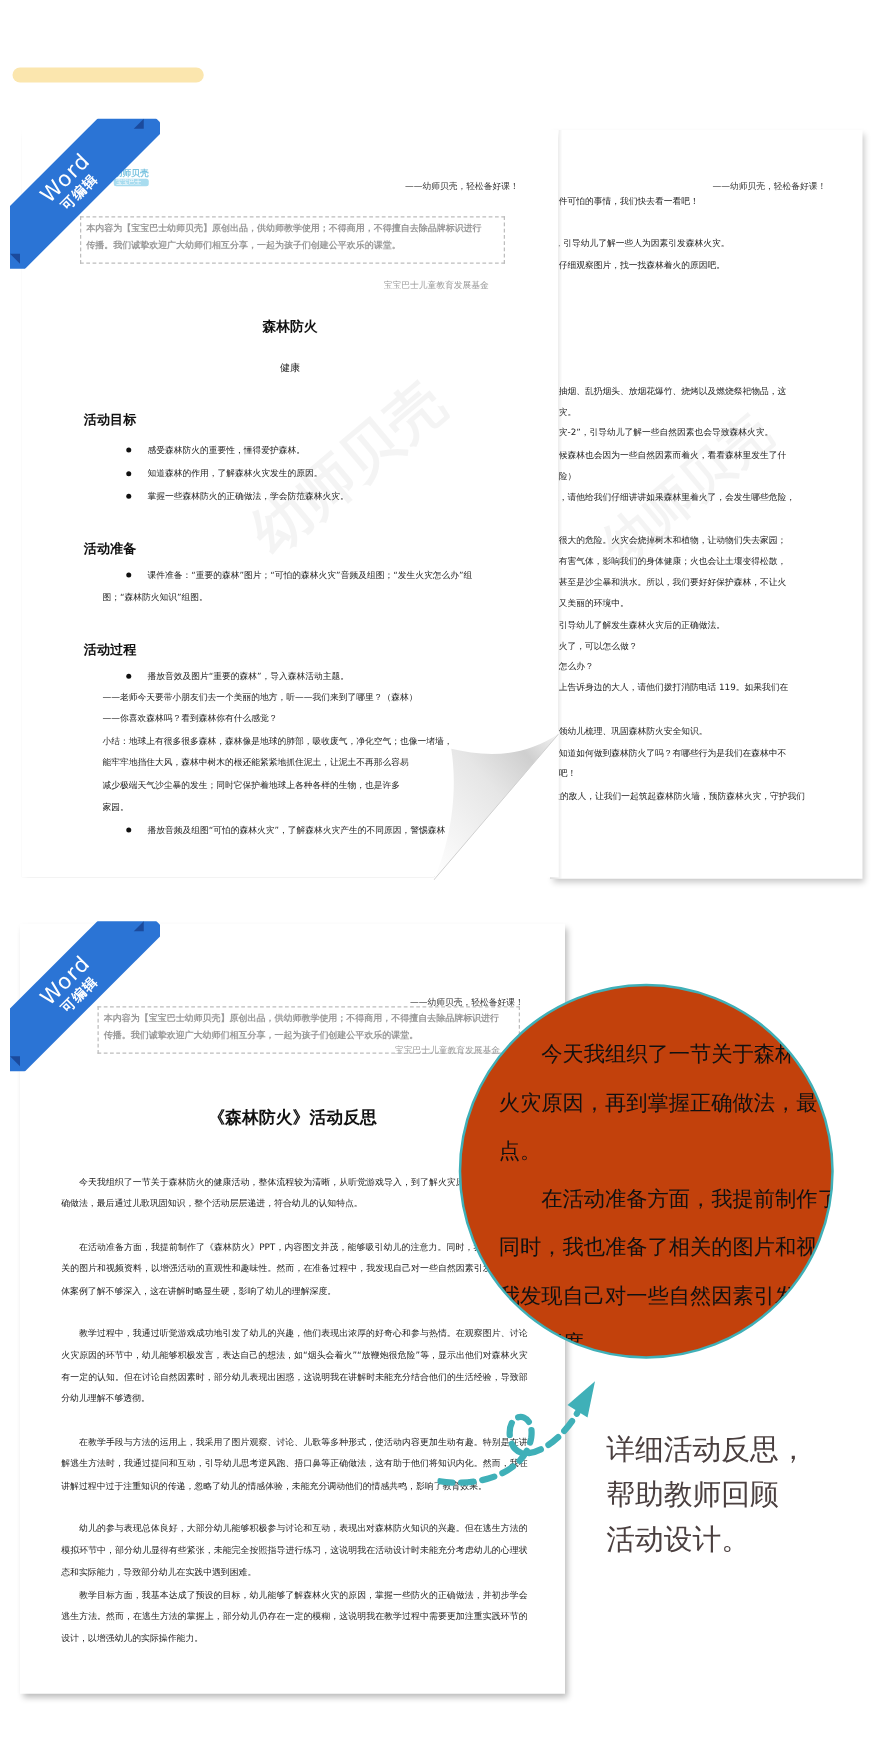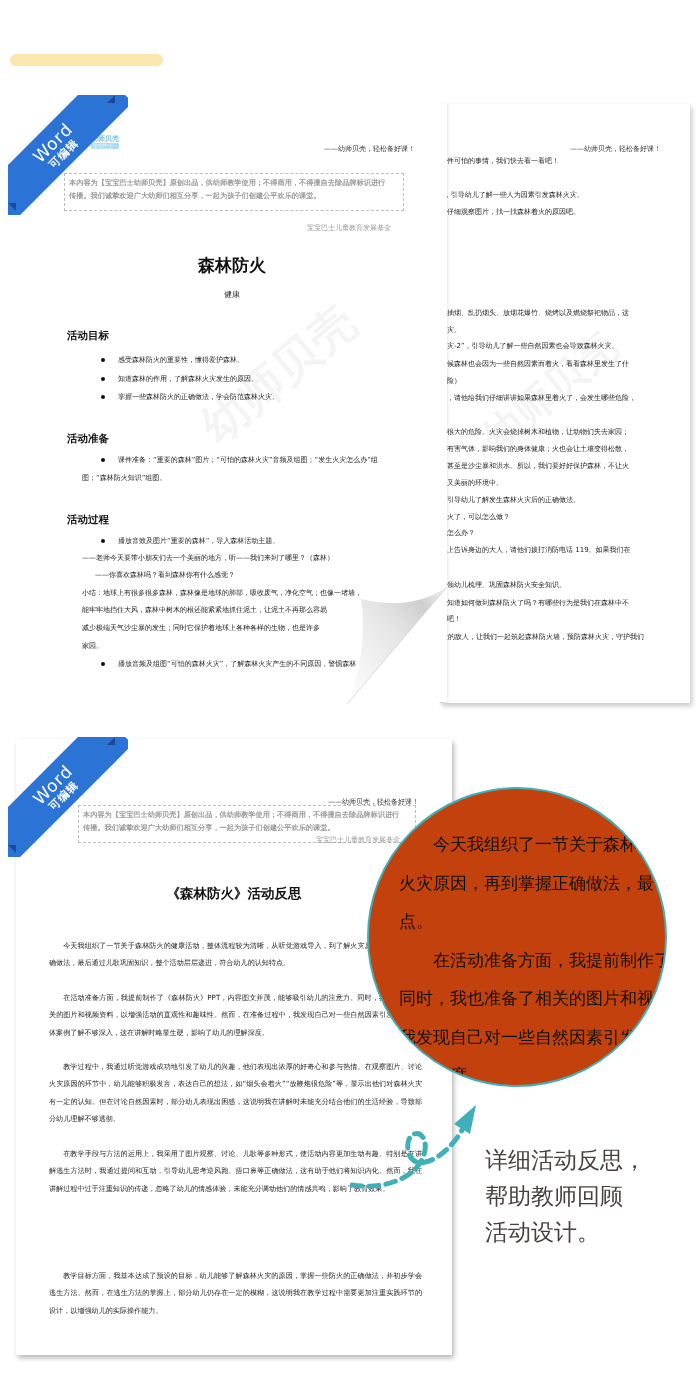--- a/index.html
+++ b/index.html
@@ -20,21 +20,21 @@
   .page-reflect { left: 16px; top: 739px; width: 436px; height: 616px; }
 
   .hdr-tag { position: absolute; font-size: 7px; color: #333; white-space: nowrap; }
   .disclaimer { position: absolute; border: 1px dashed #bdbdbd; font-size: 7.2px; color: #9a9a9a; line-height: 13px; padding: 2px 4px; font-weight: bold; }
 
   .logo { position: absolute; display: flex; align-items: center; gap: 3px; }
   .logo .mark { width: 13px; height: 13px; border-radius: 50%; background: #bfe6f2; border: 2px solid #7cc9e6; }
   .logo .nm { font-size: 7px; color: #7cc4e0; font-weight: bold; line-height: 8px; }
   .logo .sub { font-size: 5px; color: #fff; background: #a8dcef; border-radius: 2px; padding: 0 2px; line-height: 6px; }
 
-  .doc-title { position: absolute; left: 0; width: 100%; text-align: center; font-size: 17px; font-weight: bold; color: #111; }
+  .doc-title { position: absolute; left: 0; width: 100%; text-align: center; font-size: 11px; font-weight: bold; color: #111; }
   .doc-sub { position: absolute; left: 0; width: 100%; text-align: center; font-size: 8px; color: #222; }
   .h2 { position: absolute; font-size: 10.5px; font-weight: bold; color: #111; }
   .bl { position: absolute; font-size: 7px; color: #222; white-space: nowrap; margin-left: 36px; }
   .bl .dot { position: absolute; left: -17px; top: 3px; width: 4px; height: 4px; border-radius: 50%; background: #111; }
   .ln { position: absolute; font-size: 7px; color: #222; white-space: nowrap; }
 
   
   .curl { position: absolute; left: 347px; top: 587px; width: 100px; height: 117px; }
 
   
@@ -120,21 +120,21 @@
     <div class="bl" style="left:65px;top:270px;"><span class="dot"></span><span>知道森林的作用，了解森林火灾发生的原因。</span></div>
     <div class="bl" style="left:65px;top:288px;"><span class="dot"></span><span>掌握一些森林防火的正确做法，学会防范森林火灾。</span></div>
 
     <div class="h2" style="left:50px;top:328px;">活动准备</div>
     <div class="bl" style="left:65px;top:351px;"><span class="dot"></span><span>课件准备：“重要的森林”图片；“可怕的森林火灾”音频及组图；“发生火灾怎么办”组</span></div>
     <div class="ln" style="left:65px;top:369px;">图；“森林防火知识”组图。</div>
 
     <div class="h2" style="left:50px;top:409px;">活动过程</div>
     <div class="bl" style="left:65px;top:432px;"><span class="dot"></span><span>播放音效及图片“重要的森林”，导入森林活动主题。</span></div>
     <div class="ln" style="left:65px;top:449px;">——老师今天要带小朋友们去一个美丽的地方，听——我们来到了哪里？（森林）</div>
-    <div class="ln" style="left:65px;top:466px;margin-left:13px;">——你喜欢森林吗？看到森林你有什么感觉？</div>
+    <div class="ln" style="left:65px;top:466px;">——你喜欢森林吗？看到森林你有什么感觉？</div>
     <div class="ln" style="left:65px;top:484px;">小结：地球上有很多很多森林，森林像是地球的肺部，吸收废气，净化空气；也像一堵墙，</div>
     <div class="ln" style="left:65px;top:501px;">能牢牢地挡住大风，森林中树木的根还能紧紧地抓住泥土，让泥土不再那么容易</div>
     <div class="ln" style="left:65px;top:519px;">减少极端天气沙尘暴的发生；同时它保护着地球上各种各样的生物，也是许多</div>
     <div class="ln" style="left:65px;top:537px;">家园。</div>
     <div class="bl" style="left:65px;top:555px;"><span class="dot"></span><span>播放音频及组图“可怕的森林火灾”，了解森林火灾产生的不同原因，警惕森林</span></div>
   </div>
 </div>
 
 <svg class="curl" viewBox="0 0 100 117">
   <defs>
@@ -165,20 +165,21 @@
     <div style="white-space:nowrap;">传播。我们诚挚欢迎广大幼师们相互分享，一起为孩子们创建公平欢乐的课堂。</div>
   </div>
   <div class="ln" style="left:300px;top:96px;color:#9a9a9a;">宝宝巴士儿童教育发展基金</div>
 
   <div class="r-title">《森林防火》活动反思</div>
 
   <div class="r-para" style="top:198px;">今天我组织了一节关于森林防火的健康活动，整体流程较为清晰，从听觉游戏导入，到了解火灾原因，再到掌握正确做法，最后通过儿歌巩固知识，整个活动层层递进，符合幼儿的认知特点。</div>
   <div class="r-para" style="top:250px;">在活动准备方面，我提前制作了《森林防火》PPT，内容图文并茂，能够吸引幼儿的注意力。同时，我也准备了相关的图片和视频资料，以增强活动的直观性和趣味性。然而，在准备过程中，我发现自己对一些自然因素引发火灾的具体案例了解不够深入，这在讲解时略显生硬，影响了幼儿的理解深度。</div>
   <div class="r-para" style="top:319px;">教学过程中，我通过听觉游戏成功地引发了幼儿的兴趣，他们表现出浓厚的好奇心和参与热情。在观察图片、讨论火灾原因的环节中，幼儿能够积极发言，表达自己的想法，如“烟头会着火”“放鞭炮很危险”等，显示出他们对森林火灾有一定的认知。但在讨论自然因素时，部分幼儿表现出困惑，这说明我在讲解时未能充分结合他们的生活经验，导致部分幼儿理解不够透彻。</div>
   <div class="r-para" style="top:406px;">在教学手段与方法的运用上，我采用了图片观察、讨论、儿歌等多种形式，使活动内容更加生动有趣。特别是在讲解逃生方法时，我通过提问和互动，引导幼儿思考逆风跑、捂口鼻等正确做法，这有助于他们将知识内化。然而，我在讲解过程中过于注重知识的传递，忽略了幼儿的情感体验，未能充分调动他们的情感共鸣，影响了教育效果。</div>
+  <div class="r-para" style="top:475px;">幼儿的参与表现总体良好，大部分幼儿能够积极参与讨论和互动，表现出对森林防火知识的兴趣。但在逃生方法的模拟环节中，部分幼儿显得有些紧张，未能完全按照指导进行练习，这说明我在活动设计时未能充分考虑幼儿的心理状态和实际能力，导致部分幼儿在实践中遇到困难。</div>
   <div class="r-para" style="top:528px;">教学目标方面，我基本达成了预设的目标，幼儿能够了解森林火灾的原因，掌握一些防火的正确做法，并初步学会逃生方法。然而，在逃生方法的掌握上，部分幼儿仍存在一定的模糊，这说明我在教学过程中需要更加注重实践环节的设计，以增强幼儿的实际操作能力。</div>
 </div>
 
 <div class="ribbon" style="left:8px;top:737px;">
   <div class="band">
     <div class="w">Word</div>
     <div class="c">可编辑</div>
   </div>
 </div>
 <div class="ribbon-fold-top" style="left:107px;top:737px;"></div>

